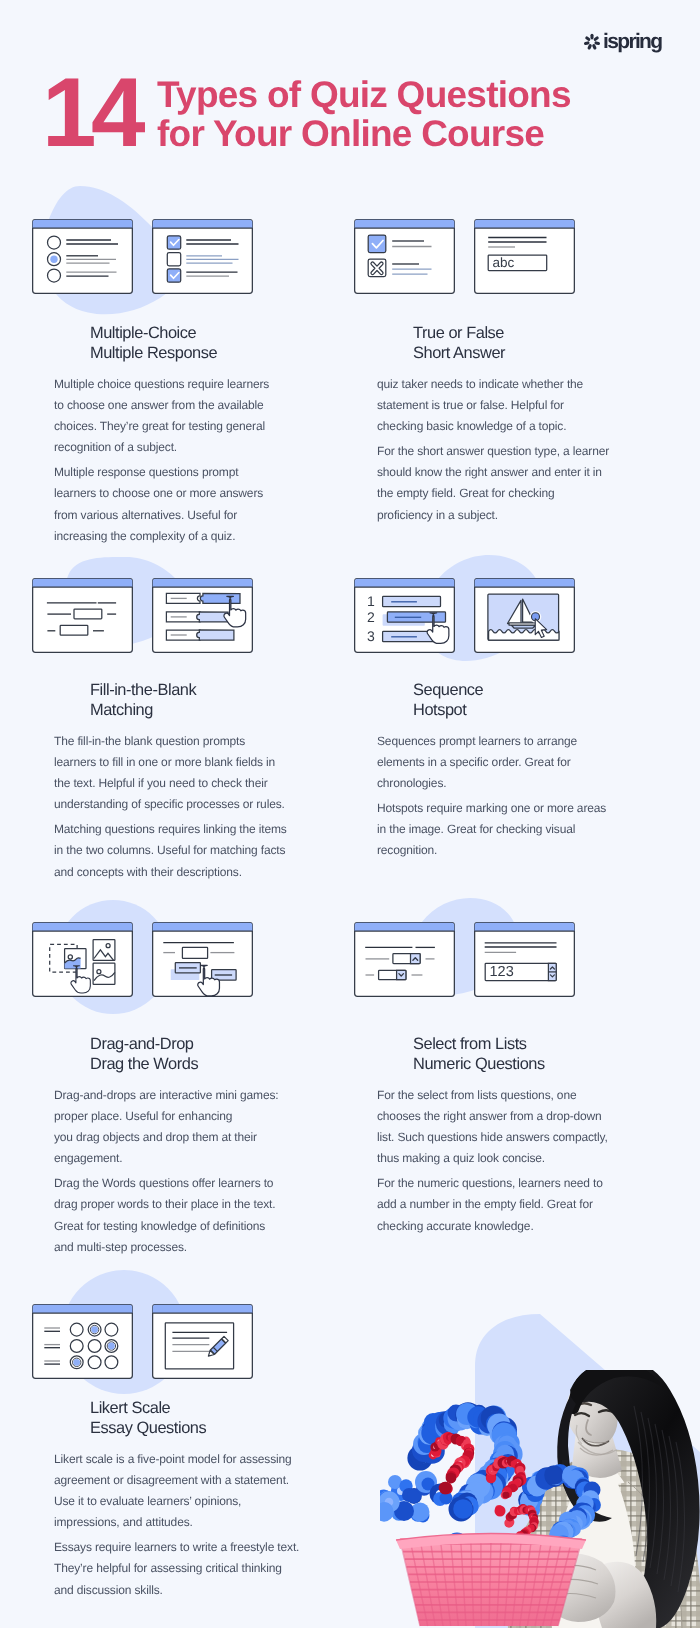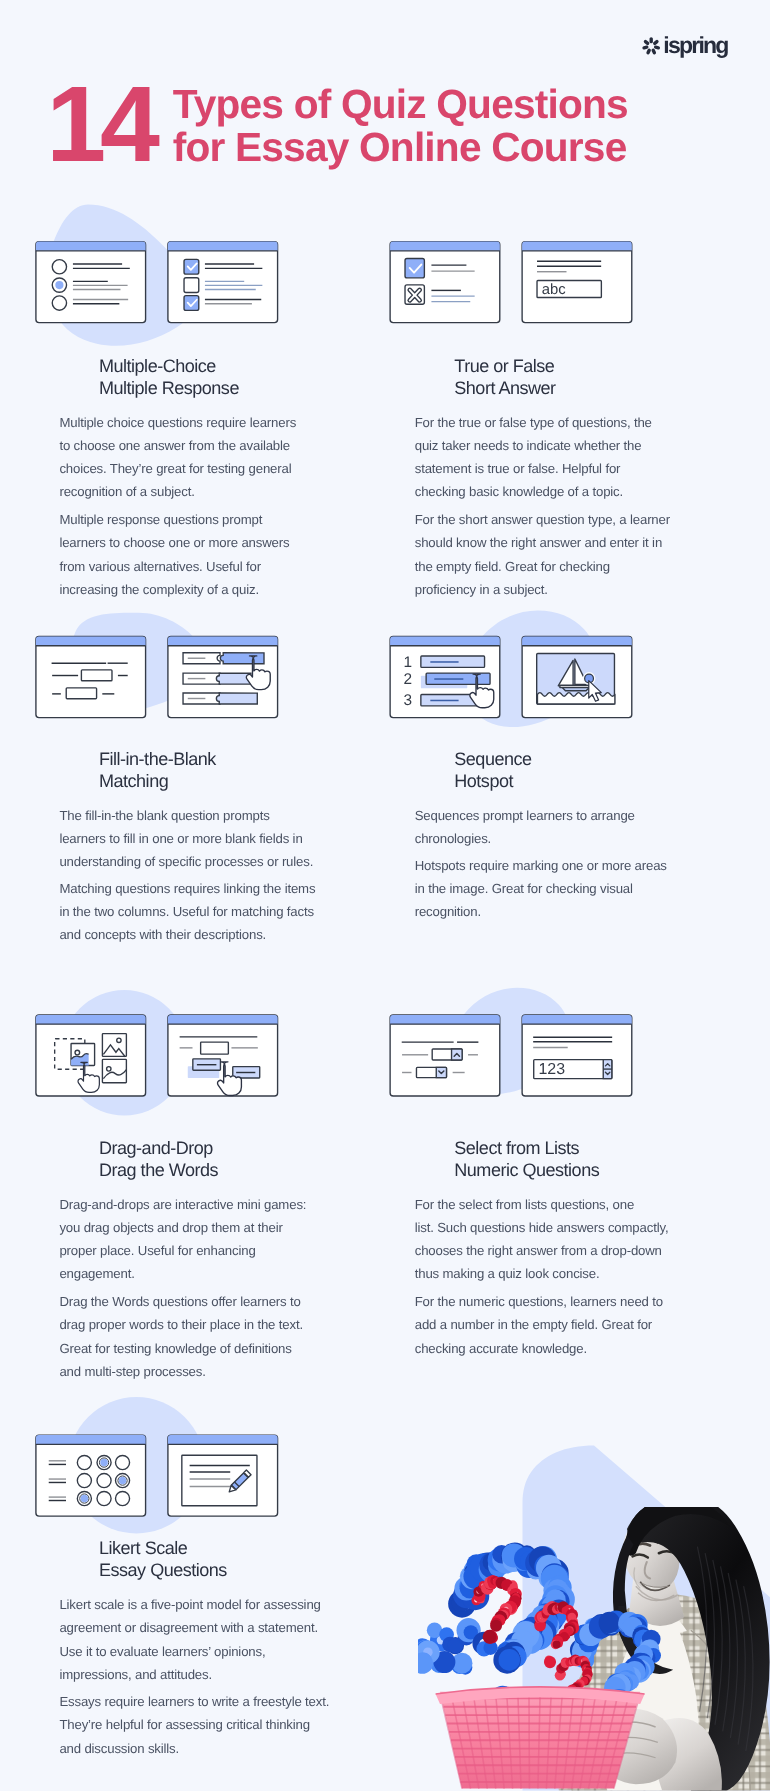--- a/index.html
+++ b/index.html
@@ -76,21 +76,21 @@
         <rect x="14.1" y="1.5" width="5.8" height="10.6" rx="2.9" transform="rotate(308.6 17 17)"></rect>
       </g>
     </svg>
     <span class="brand-text">ispring</span>
   </div>
 
   <div class="title-wrap">
     <div class="big-num">14</div>
     <div class="title-lines">
       <div>Types of Quiz Questions</div>
-      <div>for Essay Online Course</div>
+      <div>for Your Online Course</div>
     </div>
   </div>
 
   <svg class="photo" width="320" height="258" viewBox="0 0 320 258" style="position:absolute;left:380px;top:1370px">
   <defs>
   <clipPath id="pclip">
           <rect x="0" y="0" width="320" height="258"></rect>
         </clipPath>
   <linearGradient id="skin" x1="0.1" y1="0" x2="0.7" y2="1">
           <stop offset="0" stop-color="#f0eeec"></stop>
@@ -763,21 +763,20 @@
     <text x="18.5" y="48.0" font-family="Liberation Sans, sans-serif" font-size="13.5" fill="#343b47">abc</text>
     </svg>
   </div>
   <div class="sec-text" style="left:377px;top:323px;width:300px">
     <div class="head">
       <div>True or False</div>
       <div>Short Answer</div>
     </div>
     <div class="body">
       <p>
-          <span class="tline">For the true or false type of questions, the</span>
           <span class="tline">quiz taker needs to indicate whether the</span>
           <span class="tline">statement is true or false. Helpful for</span>
           <span class="tline">checking basic knowledge of a topic.</span>
         </p>
       <p>
           <span class="tline">For the short answer question type, a learner</span>
           <span class="tline">should know the right answer and enter it in</span>
           <span class="tline">the empty field. Great for checking</span>
           <span class="tline">proficiency in a subject.</span>
         </p>
@@ -818,20 +817,21 @@
   </div>
   <div class="sec-text" style="left:54px;top:680px;width:300px">
     <div class="head">
       <div>Fill-in-the-Blank</div>
       <div>Matching</div>
     </div>
     <div class="body">
       <p>
           <span class="tline">The fill-in-the blank question prompts</span>
           <span class="tline">learners to fill in one or more blank fields in</span>
+          <span class="tline">the text. Helpful if you need to check their</span>
           <span class="tline">understanding of specific processes or rules.</span>
         </p>
       <p>
           <span class="tline">Matching questions requires linking the items</span>
           <span class="tline">in the two columns. Useful for matching facts</span>
           <span class="tline">and concepts with their descriptions.</span>
         </p>
     </div>
   </div>
 
@@ -872,20 +872,21 @@
     </svg>
   </div>
   <div class="sec-text" style="left:377px;top:680px;width:300px">
     <div class="head">
       <div>Sequence</div>
       <div>Hotspot</div>
     </div>
     <div class="body">
       <p>
           <span class="tline">Sequences prompt learners to arrange</span>
+          <span class="tline">elements in a specific order. Great for</span>
           <span class="tline">chronologies.</span>
         </p>
       <p>
           <span class="tline">Hotspots require marking one or more areas</span>
           <span class="tline">in the image. Great for checking visual</span>
           <span class="tline">recognition.</span>
         </p>
     </div>
   </div>
 
@@ -928,22 +929,22 @@
     </svg>
   </div>
   <div class="sec-text" style="left:54px;top:1034px;width:300px">
     <div class="head">
       <div>Drag-and-Drop</div>
       <div>Drag the Words</div>
     </div>
     <div class="body">
       <p>
           <span class="tline">Drag-and-drops are interactive mini games:</span>
+          <span class="tline">proper place. Useful for enhancing</span>
           <span class="tline">you drag objects and drop them at their</span>
-          <span class="tline">proper place. Useful for enhancing</span>
           <span class="tline">engagement.</span>
         </p>
       <p>
           <span class="tline">Drag the Words questions offer learners to</span>
           <span class="tline">drag proper words to their place in the text.</span>
           <span class="tline">Great for testing knowledge of definitions</span>
           <span class="tline">and multi-step processes.</span>
         </p>
     </div>
   </div>
@@ -982,22 +983,22 @@
     </svg>
   </div>
   <div class="sec-text" style="left:377px;top:1034px;width:300px">
     <div class="head">
       <div>Select from Lists</div>
       <div>Numeric Questions</div>
     </div>
     <div class="body">
       <p>
           <span class="tline">For the select from lists questions, one</span>
+          <span class="tline">chooses the right answer from a drop-down</span>
           <span class="tline">list. Such questions hide answers compactly,</span>
-          <span class="tline">chooses the right answer from a drop-down</span>
           <span class="tline">thus making a quiz look concise.</span>
         </p>
       <p>
           <span class="tline">For the numeric questions, learners need to</span>
           <span class="tline">add a number in the empty field. Great for</span>
           <span class="tline">checking accurate knowledge.</span>
         </p>
     </div>
   </div>
 

